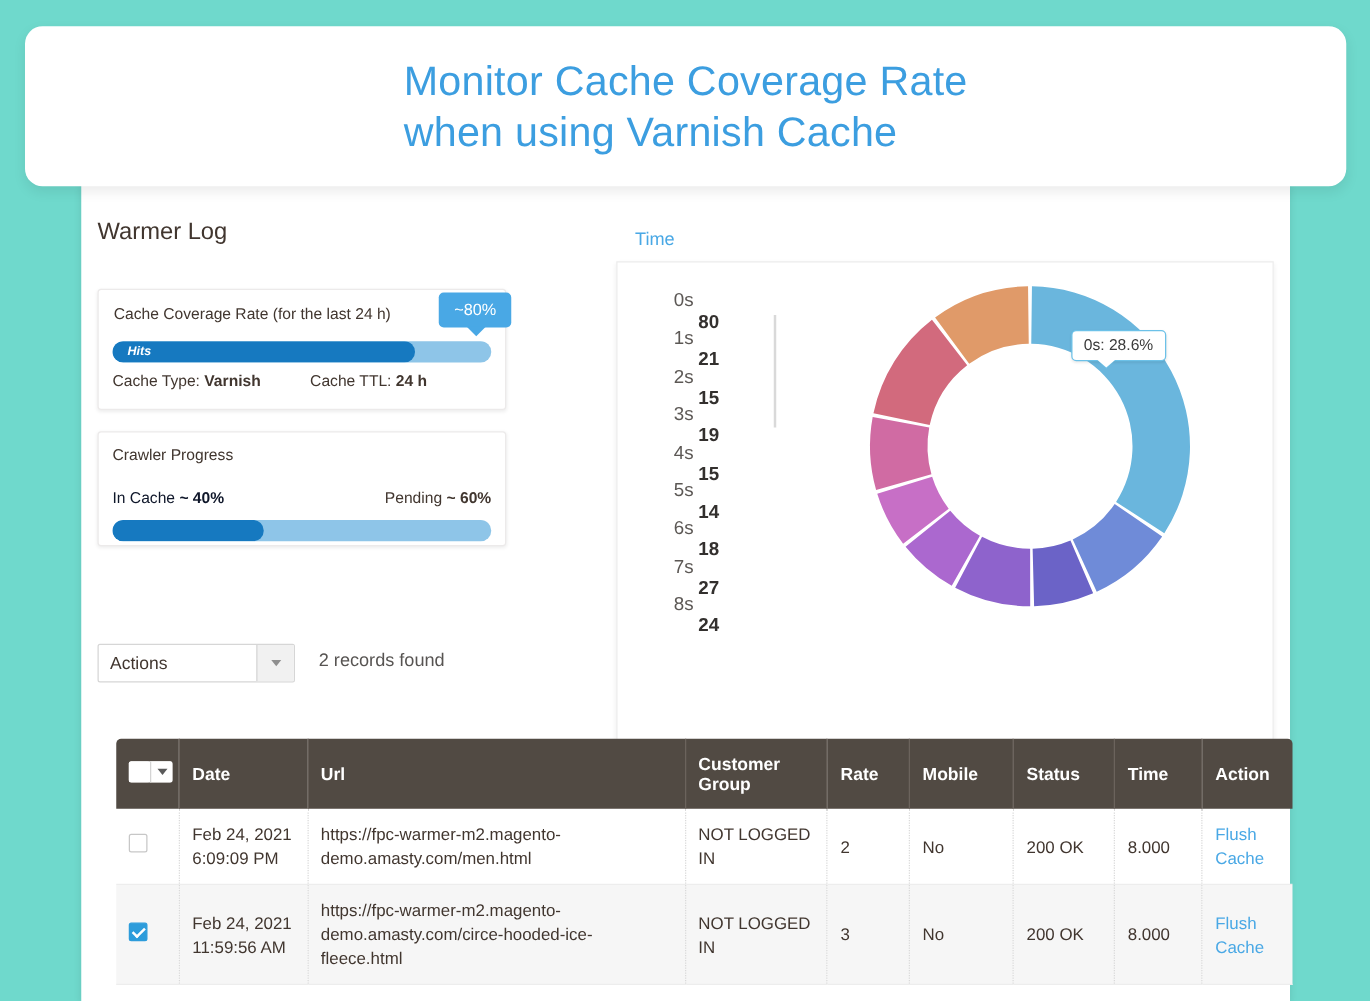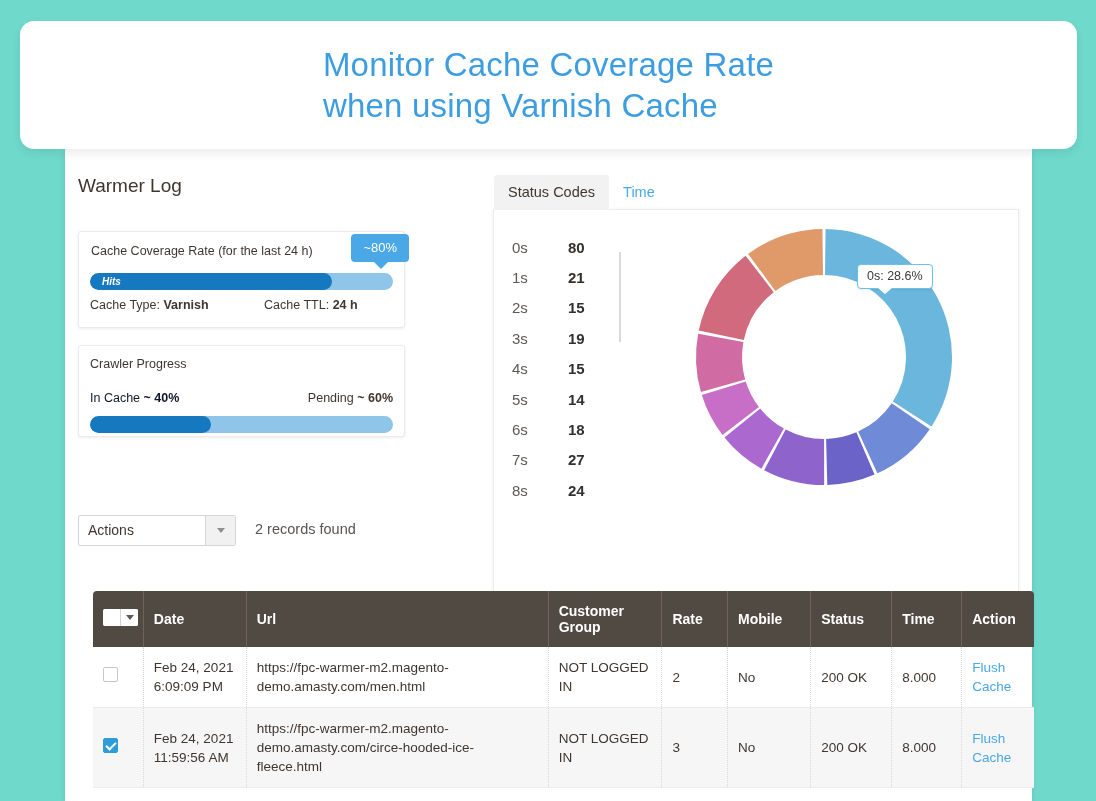--- a/index.html
+++ b/index.html
@@ -136,21 +136,21 @@
     line-height: 16px;
     font-style: italic;
   }
   .cov-meta {
     position: absolute;
     left: 11px;
     top: 66px;
     font-size: 12.5px;
     color: #41362f;
   }
-  .cov-meta .m2 { margin-left: 52px; }
+  .cov-meta .m2 { margin-left: 36px; }
   .cov-meta b { font-weight: bold; }
 
   .crawl-title {
     position: absolute;
     left: 11px;
     top: 11px;
     font-size: 12.5px;
     color: #41362f;
   }
   .crawl-left {
@@ -257,20 +257,21 @@
     position: absolute;
     left: 18px;
     top: 22px;
     width: 110px;
   }
   .code-row {
     display: flex;
     height: 30.4px;
     align-items: center;
     font-size: 15px;
+    flex-direction: column;
   }
   .code-key { width: 56px; color: #5c5855; }
   .code-val { color: #33302e; font-weight: bold; }
   .codes-divider {
     position: absolute;
     left: 125px;
     top: 42px;
     width: 2px;
     height: 90px;
     background: #d9d9d9;
@@ -451,21 +452,20 @@
   <div class="actions-select">
     <div class="label">Actions</div>
     <div class="arrow-box">
       <span class="caret-down"></span>
     </div>
   </div>
   <div class="records-found">2 records found</div>
 
   <div class="chart-panel">
     <div class="tabs" id="chart-tabs">
-        <div class="tab active">Status Codes</div>
         <div class="tab link">Time</div>
       </div>
 
     <div class="codes-list" id="codes-list">
         <div class="code-row">
           <span class="code-key">0s</span>
           <span class="code-val">80</span>
         </div>
         <div class="code-row">
           <span class="code-key">1s</span>

